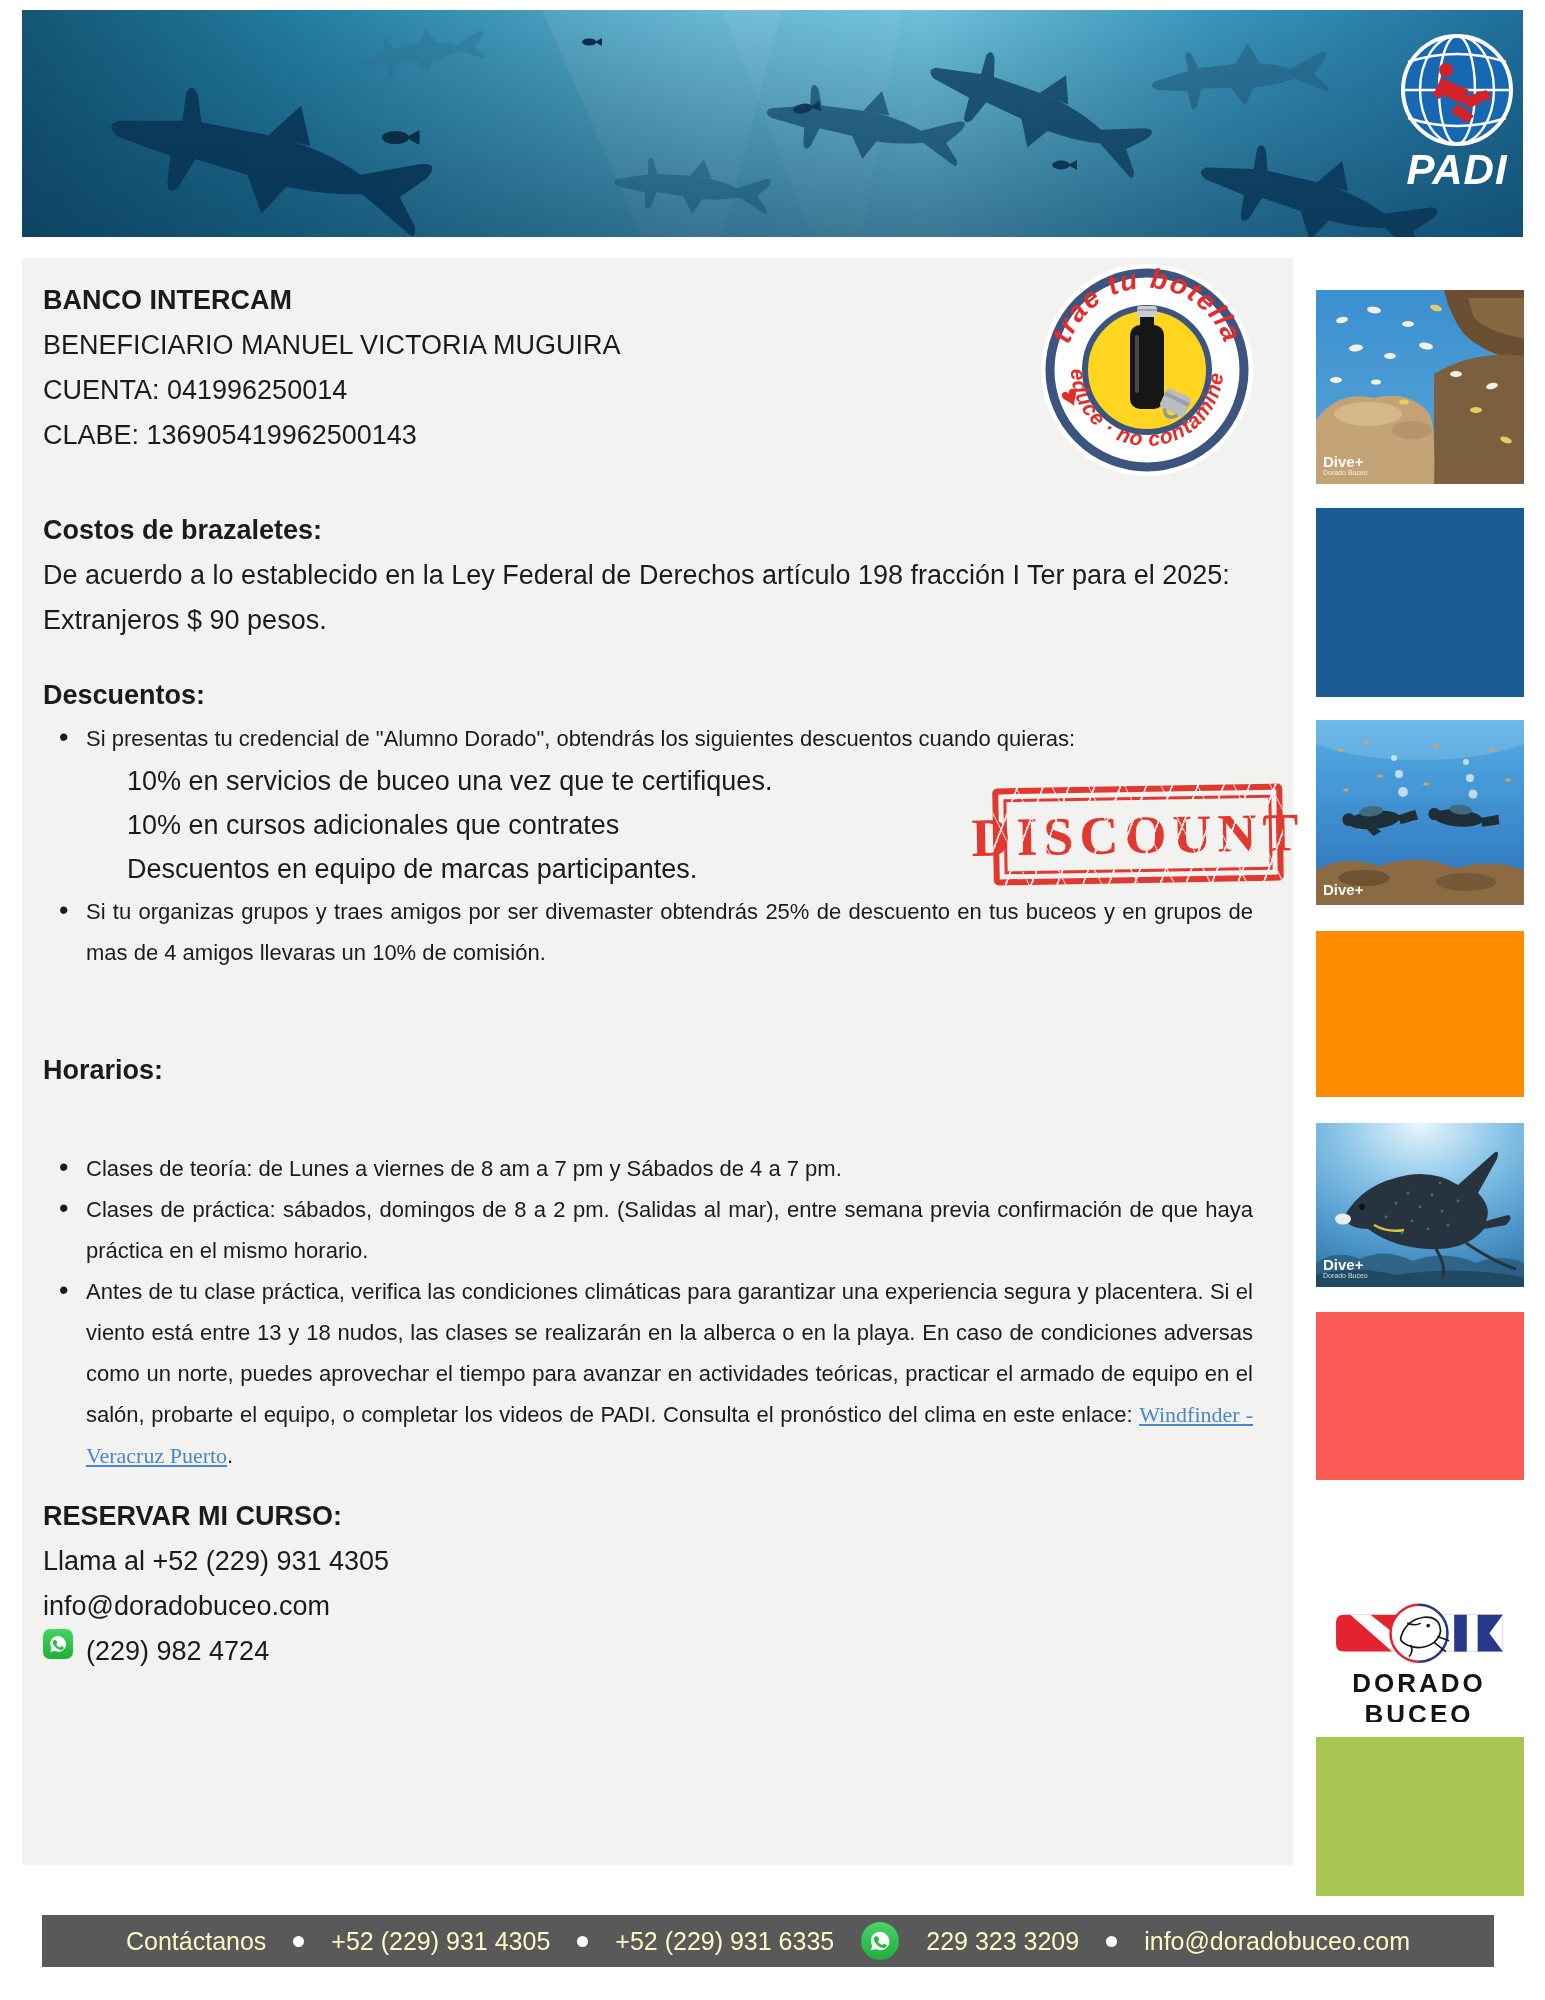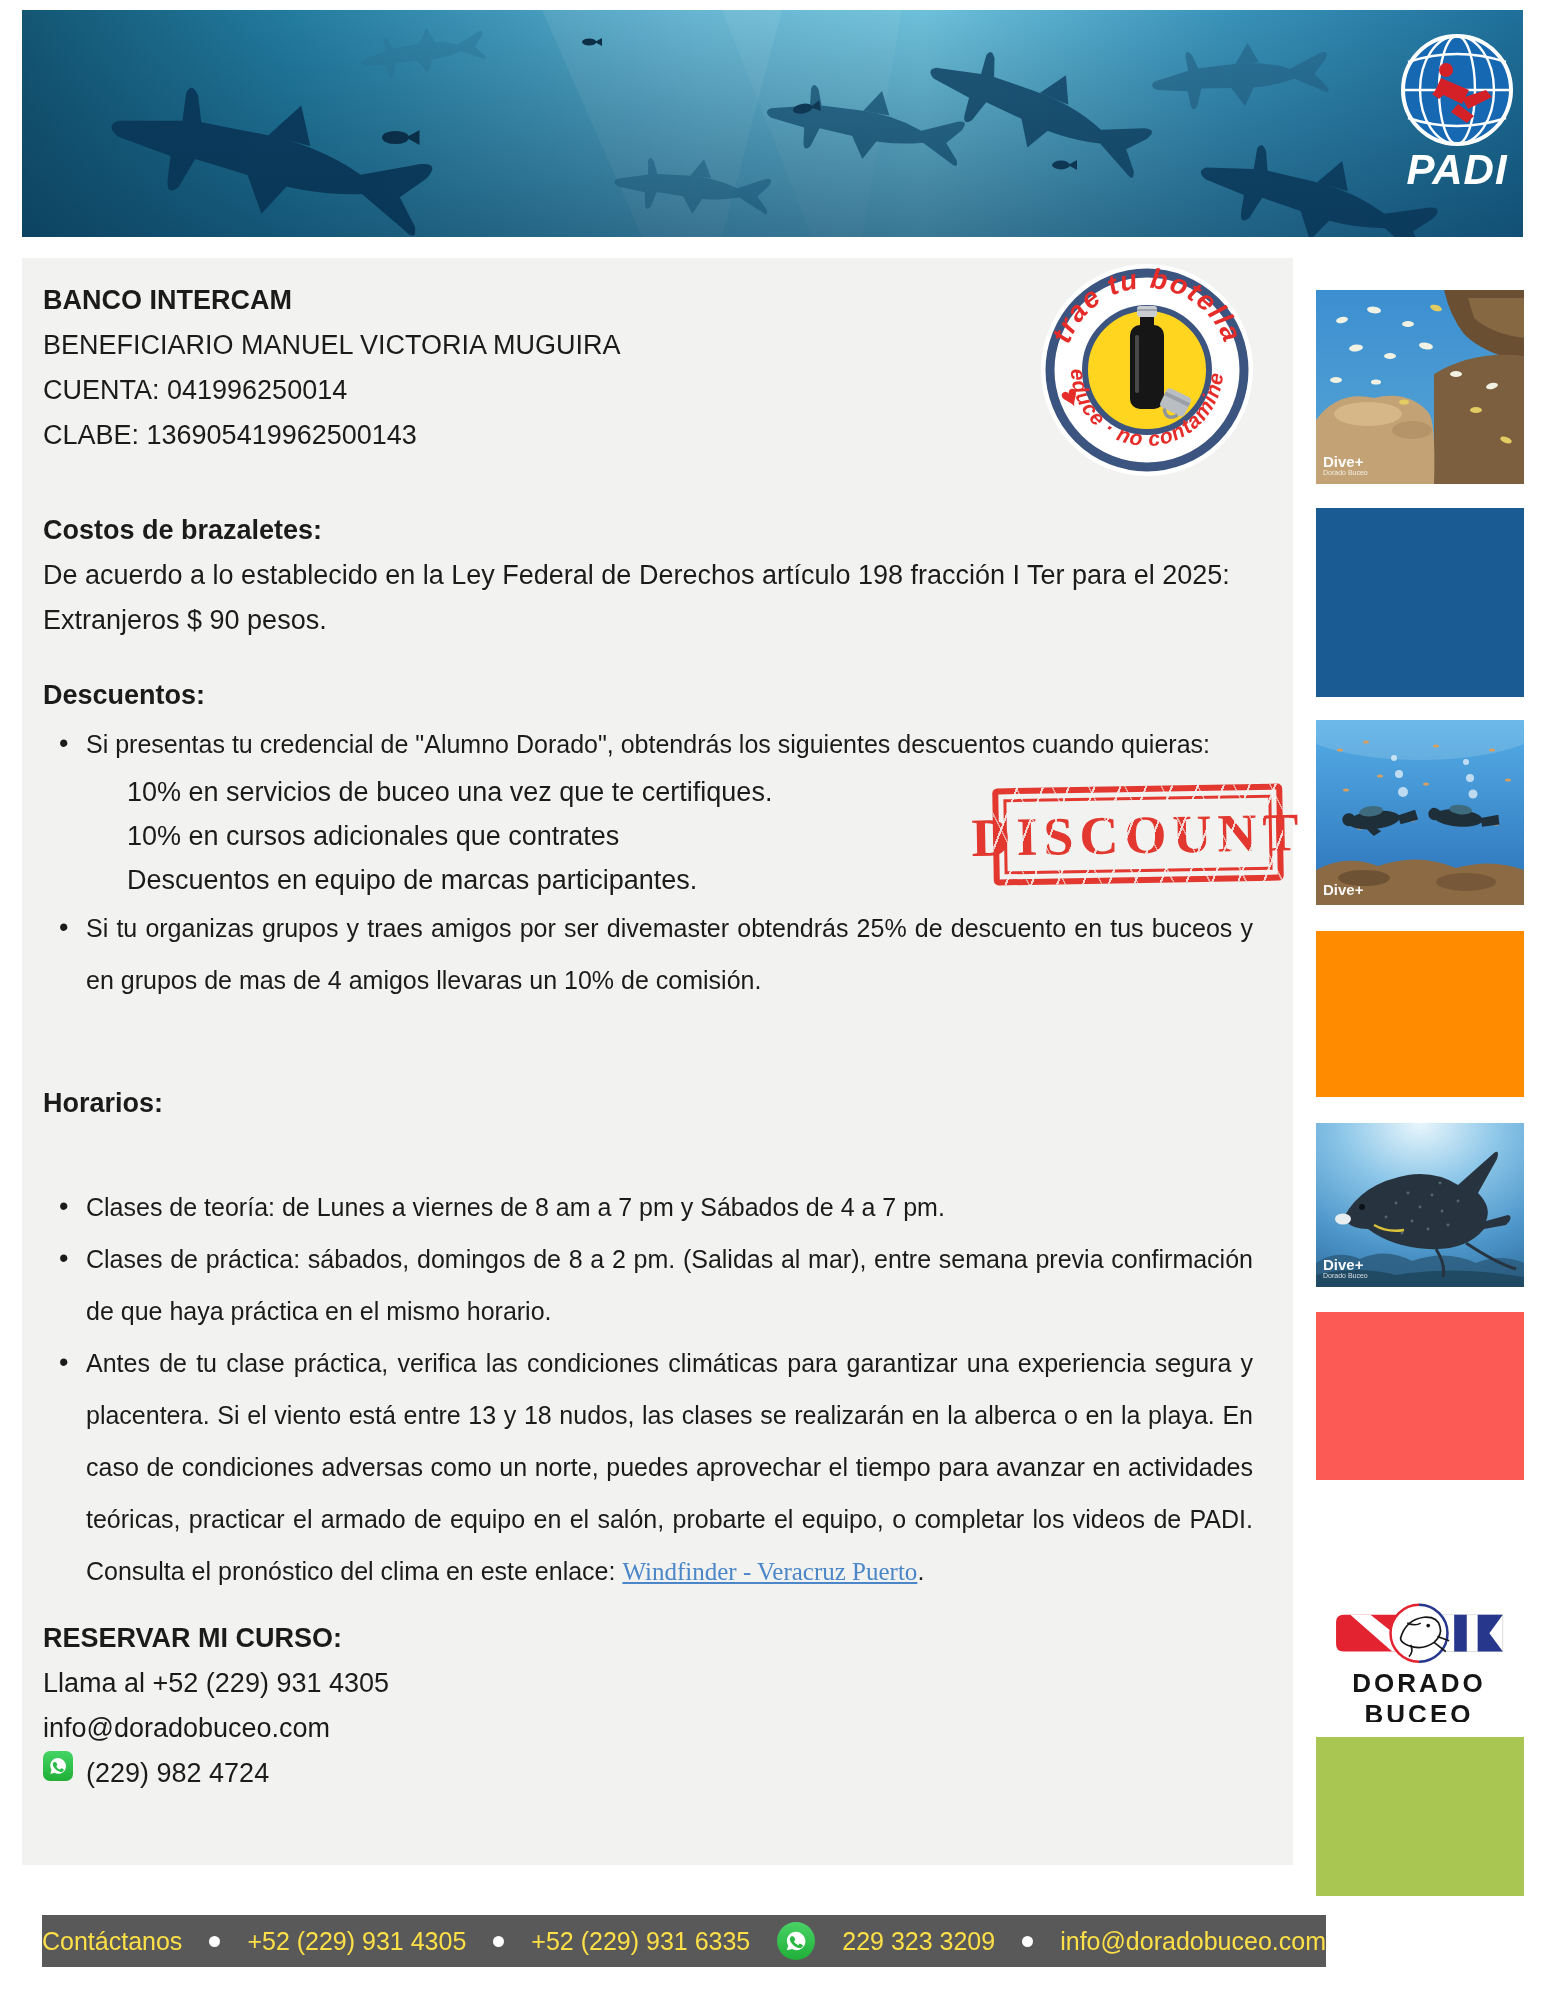--- a/index.html
+++ b/index.html
@@ -13,21 +13,21 @@
   .padi-logo { position:absolute; left:1372px; top:18px; width:130px; height:170px; }
 
   
   .panel { position:absolute; left:22px; top:258px; width:1271px; height:1607px;
            background:#f2f2f0; padding:20px 0 0 21px; }
   .text-col { width:1210px; }
   .h  { font-size:27px; line-height:45px; font-weight:bold; }
   .t  { font-size:27px; line-height:45px; }
   .just { text-align:justify; }
   ul.bullets { list-style:none; }
-  li.b { position:relative; padding-left:43px; font-size:25px; line-height:52px; text-align:justify; }
+  li.b { position:relative; padding-left:43px; font-size:22px; line-height:41px; text-align:justify; }
   li.b::before { content:"•"; position:absolute; left:16px; top:-1px; font-size:27px; }
   li.sub { padding-left:84px; font-size:27px; line-height:44px; }
 
   .sec-costos { margin-top:50px; }
   .sec-desc   { margin-top:30px; }
   .sec-hor    { margin-top:75px; }
   .sec-hor ul { margin-top:55px; }
   .sec-res    { margin-top:18px; }
 
   a.wlink { color:#4a86c8; text-decoration:underline; cursor:pointer;font-family:Liberation Serif, serif; }
@@ -60,22 +60,22 @@
   .tile-angel  { top:1123px; height:164px; }
   .tile-coral  { top:1312px; height:168px; background:#fc5a55; }
   .tile-logo   { top:1597px; height:125px; left:1313px; width:212px; background:#fff; text-align:center; }
   .tile-green  { top:1737px; height:159px; background:#a9c653; }
   .logo-title { font-size:26px; font-weight:bold; letter-spacing:3px; color:#151515; margin-top:3px; }
   .wm { position:absolute; left:7px; bottom:8px; color:#fff; line-height:1; }
   .wm .wm1 { font-size:15px; font-weight:bold; opacity:.95; }
   .wm .wm2 { font-size:7px; opacity:.8; }
 
   
-  .footer { position:absolute; left:42px; top:1915px; width:1284px; height:52px; background:#595959;
-            color:#fde047; display:flex; align-items:center; justify-content:center; gap:27px; font-size:25px; }
+  .footer { position:absolute; left:42px; top:1915px; width:1452px; height:52px; background:#595959;
+            color:#fef9c3; display:flex; align-items:center; justify-content:center; gap:27px; font-size:25px; }
   .fdot { width:11px; height:11px; border-radius:50%; background:#fff; flex:0 0 auto; }
   .wa-circle { width:38px; height:38px; border-radius:50%; background:linear-gradient(#4ad366,#1faf38);
                display:flex; align-items:center; justify-content:center; flex:0 0 auto; }
 </style>
 </head>
 <body>
 
 <div class="page">
 
   <div class="header">

